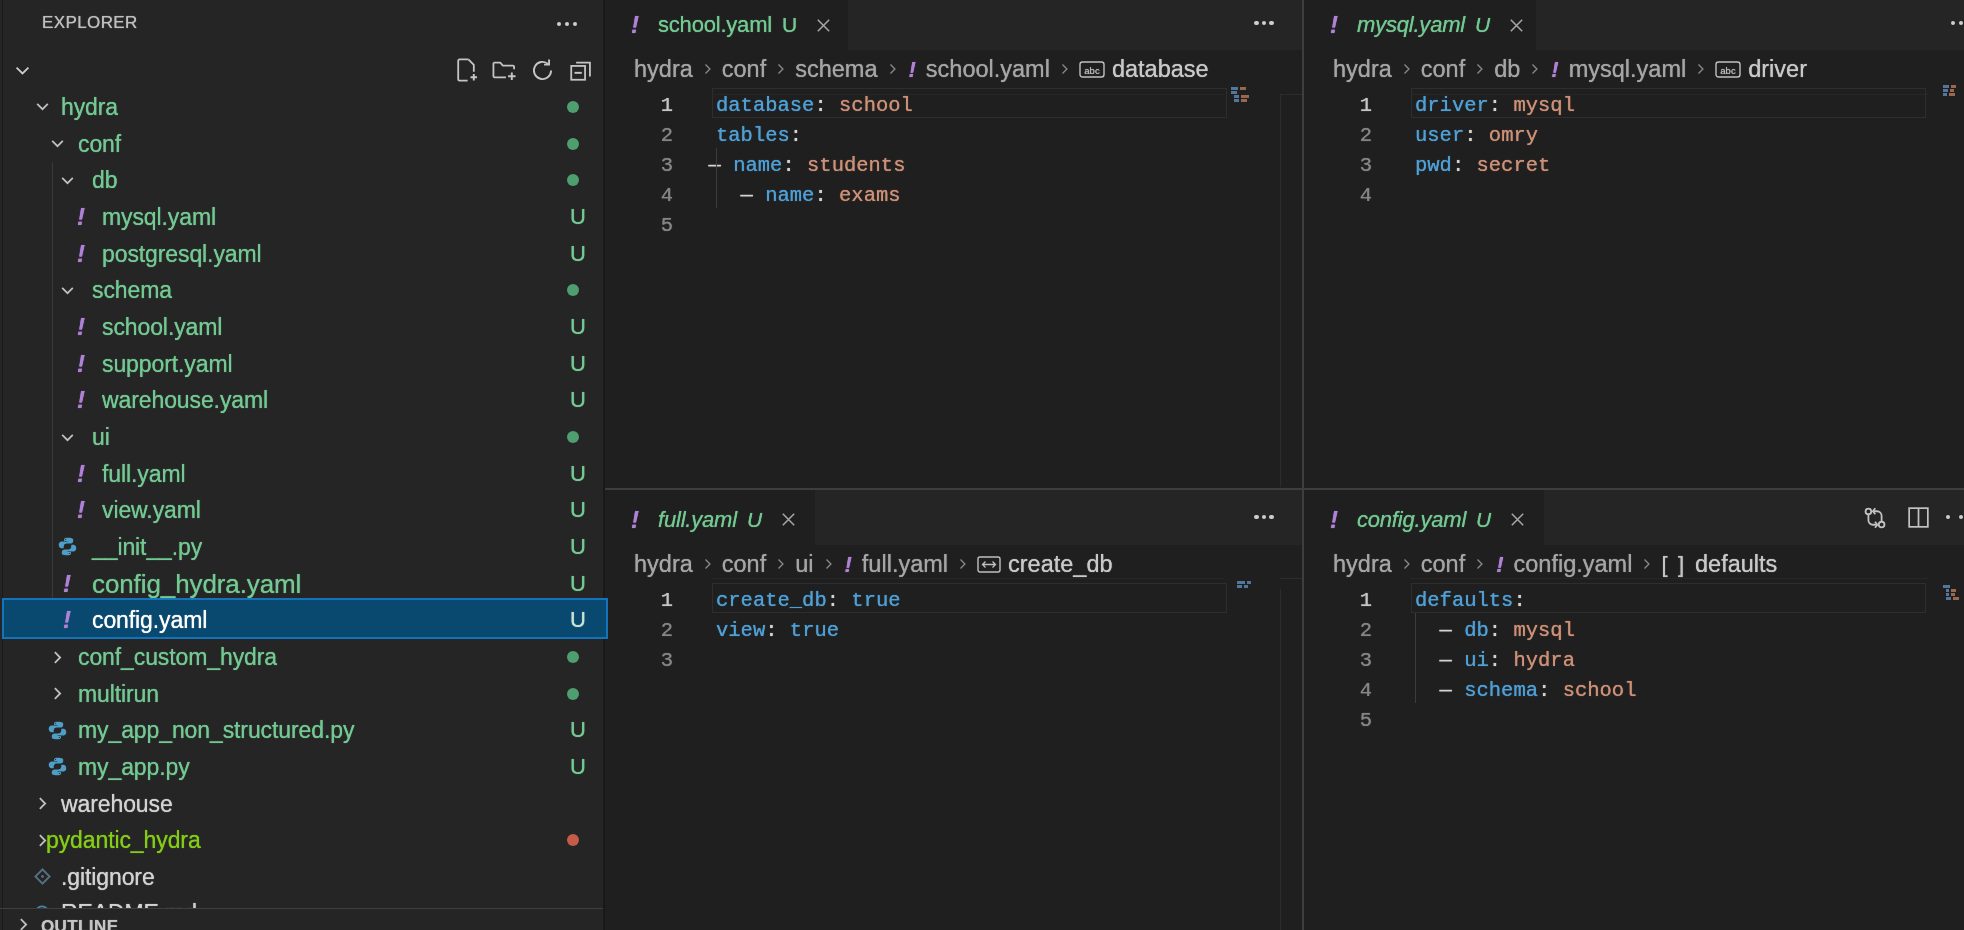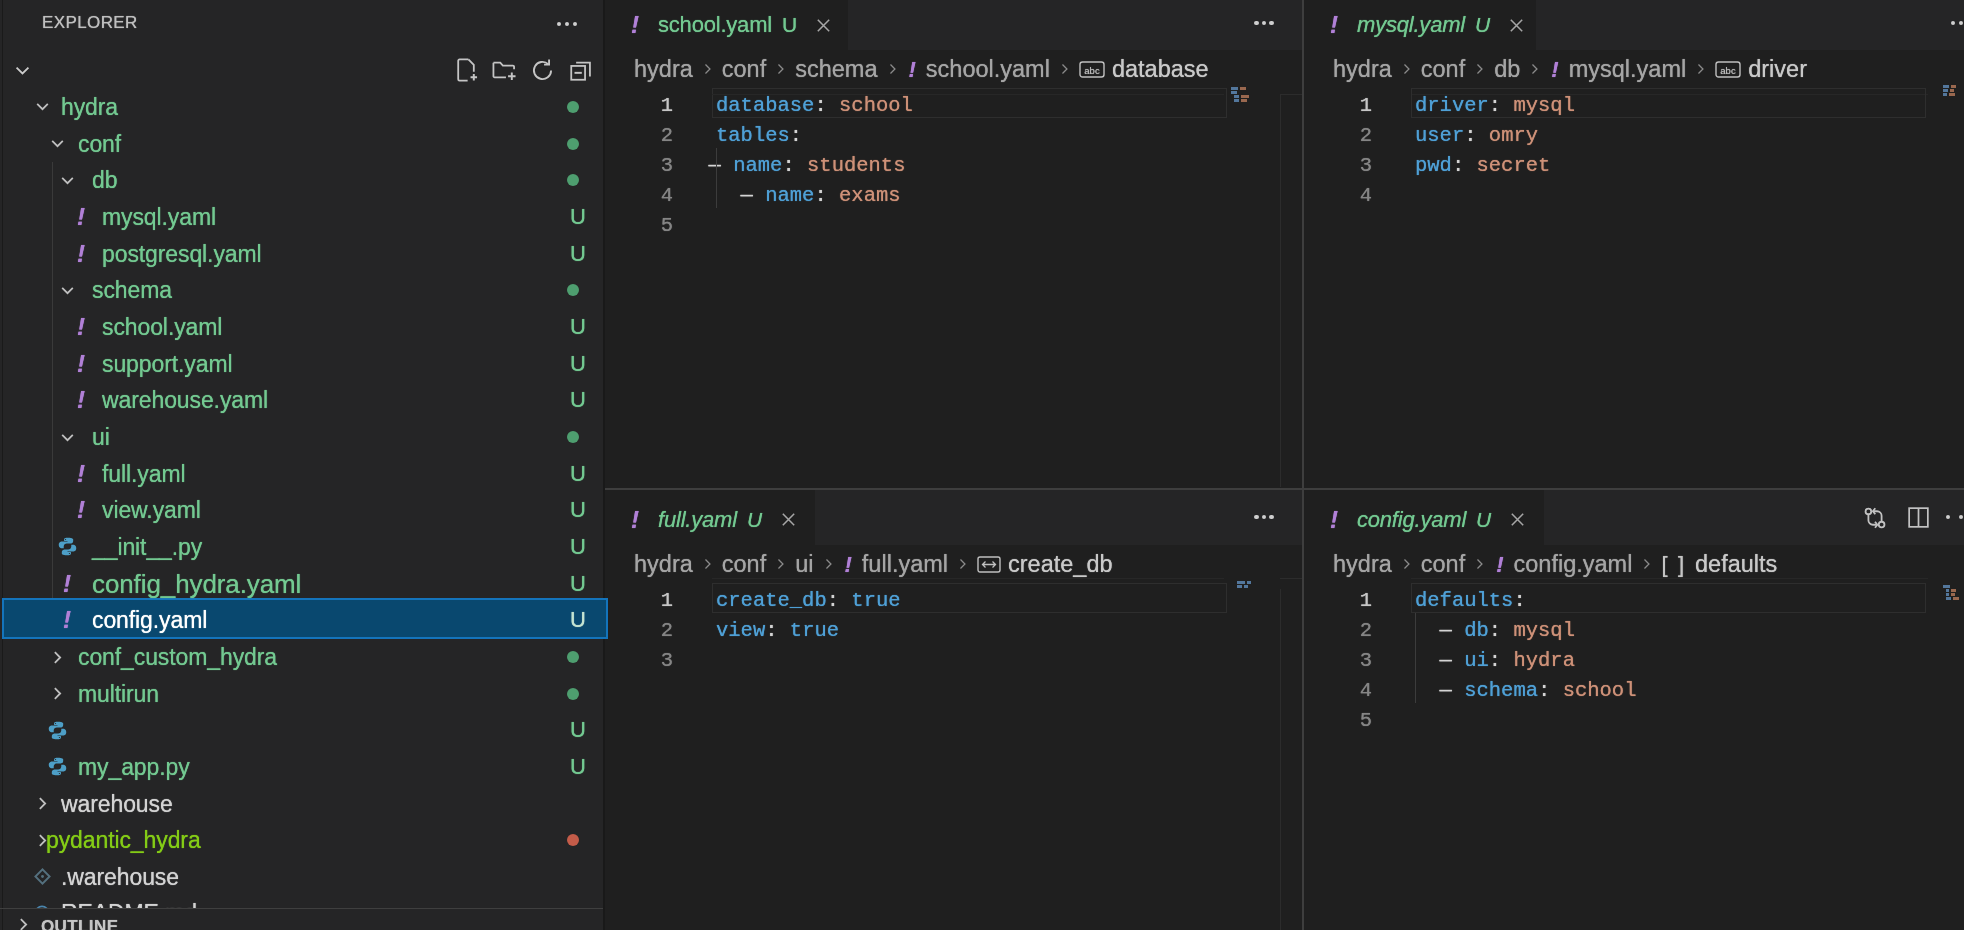--- a/index.html
+++ b/index.html
@@ -109,41 +109,42 @@
         <div class="abs" style="left:567.0px;top:651.0px;width:12.0px;height:12.0px;border-radius:50%;background:#4e9e6f"></div>
         <svg class="abs" style="left:48.5px;top:685.0px" width="17" height="17" viewBox="0 0 16 16">
           <path d="M5.5 3 L10.5 8 L5.5 13" fill="none" stroke="#c0c0c0" stroke-width="1.7"></path>
         </svg>
         <div class="abs" style="left:78.0px;top:693.5px;transform:translateY(-50%);font-size:23px;color:#73c991;letter-spacing:-0.1px;white-space:pre;">multirun</div>
         <div class="abs" style="left:567.0px;top:687.5px;width:12.0px;height:12.0px;border-radius:50%;background:#4e9e6f"></div>
         <svg class="abs" style="left:46.5px;top:719.5px" width="21" height="21" viewBox="0 0 24 24">
           <path fill="#4d9fc7" d="M11.9 2c-4.1 0-3.8 1.8-3.8 1.8v1.9h3.9v.6H6.1S2 5.9 2 10.1s3.6 4 3.6 4h2.1v-1.9s-.1-3.6 3.5-3.6h3.9s3.4.1 3.4-3.3V4S19 2 11.9 2zM9.8 3.3c.4 0 .7.3.7.7s-.3.7-.7.7-.7-.3-.7-.7.3-.7.7-.7z"></path>
           <path fill="#4d9fc7" d="M12.1 22c4.1 0 3.8-1.8 3.8-1.8v-1.9H12v-.6h5.9S22 18.1 22 13.9s-3.6-4-3.6-4h-2.1v1.9s.1 3.6-3.5 3.6H8.9s-3.4-.1-3.4 3.3V20s-.5 2 6.6 2zm2.1-1.3c-.4 0-.7-.3-.7-.7s.3-.7.7-.7.7.3.7.7-.3.7-.7.7z"></path>
         </svg>
+        <div class="abs" style="left:78.0px;top:730.0px;transform:translateY(-50%);font-size:23px;color:#73c991;letter-spacing:-0.1px;white-space:pre;">my_app_non_structured.py</div>
         <div class="abs" style="left:570.0px;top:730.0px;transform:translateY(-50%);font-size:22px;color:#73c991;letter-spacing:-0.1px;white-space:pre;">U</div>
         <svg class="abs" style="left:46.5px;top:756.0px" width="21" height="21" viewBox="0 0 24 24">
           <path fill="#4d9fc7" d="M11.9 2c-4.1 0-3.8 1.8-3.8 1.8v1.9h3.9v.6H6.1S2 5.9 2 10.1s3.6 4 3.6 4h2.1v-1.9s-.1-3.6 3.5-3.6h3.9s3.4.1 3.4-3.3V4S19 2 11.9 2zM9.8 3.3c.4 0 .7.3.7.7s-.3.7-.7.7-.7-.3-.7-.7.3-.7.7-.7z"></path>
           <path fill="#4d9fc7" d="M12.1 22c4.1 0 3.8-1.8 3.8-1.8v-1.9H12v-.6h5.9S22 18.1 22 13.9s-3.6-4-3.6-4h-2.1v1.9s.1 3.6-3.5 3.6H8.9s-3.4-.1-3.4 3.3V20s-.5 2 6.6 2zm2.1-1.3c-.4 0-.7-.3-.7-.7s.3-.7.7-.7.7.3.7.7-.3.7-.7.7z"></path>
         </svg>
         <div class="abs" style="left:78.0px;top:766.5px;transform:translateY(-50%);font-size:23px;color:#73c991;letter-spacing:-0.1px;white-space:pre;">my_app.py</div>
         <div class="abs" style="left:570.0px;top:766.5px;transform:translateY(-50%);font-size:22px;color:#73c991;letter-spacing:-0.1px;white-space:pre;">U</div>
         <svg class="abs" style="left:33.5px;top:795.0px" width="17" height="17" viewBox="0 0 16 16">
           <path d="M5.5 3 L10.5 8 L5.5 13" fill="none" stroke="#c0c0c0" stroke-width="1.7"></path>
         </svg>
         <div class="abs" style="left:61.0px;top:803.5px;transform:translateY(-50%);font-size:23px;color:#d3d3d3;letter-spacing:-0.1px;white-space:pre;">warehouse</div>
         <svg class="abs" style="left:33.5px;top:831.5px" width="17" height="17" viewBox="0 0 16 16">
           <path d="M5.5 3 L10.5 8 L5.5 13" fill="none" stroke="#c0c0c0" stroke-width="1.7"></path>
         </svg>
         <div class="abs" style="left:46px;top:840.0px;transform:translateY(-50%);font-size:23px;color:#84cc16;letter-spacing:-0.1px;white-space:pre;">pydantic_hydra</div>
         <div class="abs" style="left:567.0px;top:834.0px;width:12.0px;height:12.0px;border-radius:50%;background:#c45c49"></div>
         <svg class="abs" style="left:31.5px;top:866.0px" width="21" height="21" viewBox="0 0 16 16">
           <rect x="4.2" y="4.2" width="7.6" height="7.6" transform="rotate(45 8 8)" fill="none" stroke="#54707e" stroke-width="1.5"></rect>
           <circle cx="8" cy="8" r="1.1" fill="#54707e"></circle>
         </svg>
-        <div class="abs" style="left:61.0px;top:876.5px;transform:translateY(-50%);font-size:23px;color:#d3d3d3;letter-spacing:-0.1px;white-space:pre;">.warehouse</div>
+        <div class="abs" style="left:61.0px;top:876.5px;transform:translateY(-50%);font-size:23px;color:#d3d3d3;letter-spacing:-0.1px;white-space:pre;">.gitignore</div>
         <svg class="abs" style="left:34.0px;top:905.0px" width="16" height="16" viewBox="0 0 16 16">
           <circle cx="8" cy="8" r="6.6" fill="none" stroke="#4a85ad" stroke-width="1.6"></circle>
         </svg>
         <div class="abs" style="left:61.0px;top:913.0px;transform:translateY(-50%);font-size:23px;color:#d3d3d3;letter-spacing:-0.1px;white-space:pre;">README.md</div>
       </div>
     </div>
 <div class="abs" style="left:0px;top:908px;width:603px;height:1px;background:#3f3f3f"></div>
 <svg class="abs" style="left:14.5px;top:915.5px" width="17" height="17" viewBox="0 0 16 16">
       <path d="M5.5 3 L10.5 8 L5.5 13" fill="none" stroke="#c0c0c0" stroke-width="1.7"></path>
     </svg>

